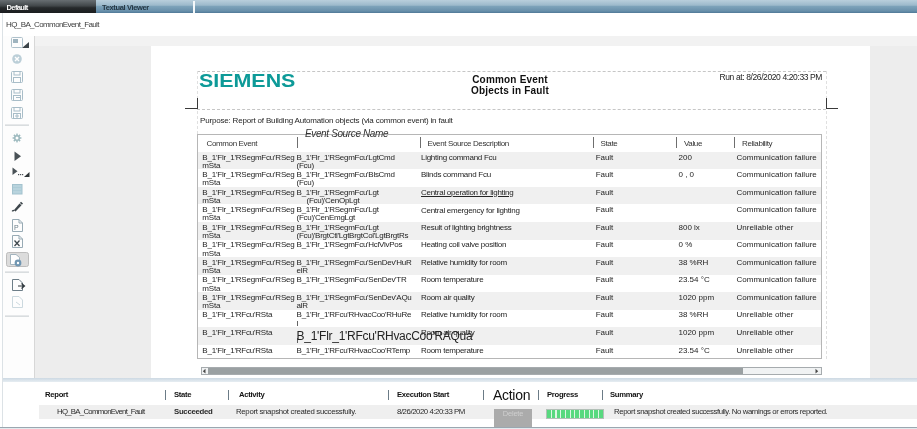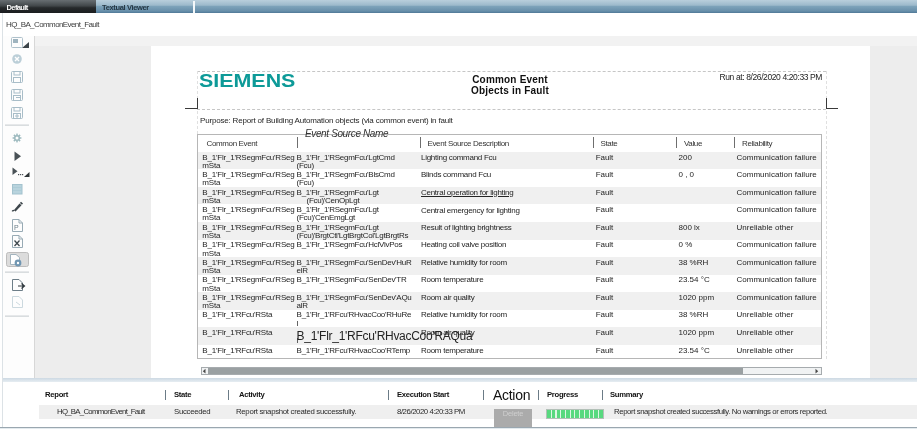--- a/index.html
+++ b/index.html
@@ -218,19 +218,19 @@
 <div class="ab" style="left:547px;top:390.9px;font-size:7.7px;line-height:8.7px;font-weight:bold;color:#111;letter-spacing:-0.29px;white-space:pre;">Progress</div>
 <div class="ab" style="left:610px;top:390.9px;font-size:7.7px;line-height:8.7px;font-weight:bold;color:#111;letter-spacing:-0.29px;white-space:pre;">Summary</div>
 <div class="ab" style="left:165px;top:390px;width:1px;height:9.5px;background:#6b7b86;"></div>
 <div class="ab" style="left:228px;top:390px;width:1px;height:9.5px;background:#6b7b86;"></div>
 <div class="ab" style="left:388px;top:390px;width:1px;height:9.5px;background:#6b7b86;"></div>
 <div class="ab" style="left:483px;top:390px;width:1px;height:9.5px;background:#6b7b86;"></div>
 <div class="ab" style="left:538px;top:390px;width:1px;height:9.5px;background:#6b7b86;"></div>
 <div class="ab" style="left:601.5px;top:390px;width:1px;height:9.5px;background:#6b7b86;"></div>
 <div class="ab" style="left:39px;top:404.6px;width:878px;height:14.1px;background:#efefef;"></div>
 <div class="ab" style="left:57px;top:408.35px;font-size:7.8px;line-height:8.8px;color:#2a2a2a;letter-spacing:-0.72px;white-space:pre;">HQ_BA_CommonEvent_Fault</div>
-<div class="ab" style="left:174px;top:408.35px;font-size:7.8px;line-height:8.8px;color:#2a2a2a;letter-spacing:-0.3px;white-space:pre;">Succeeded</div>
+<div class="ab" style="left:174px;top:408.35px;font-size:7.8px;line-height:8.8px;color:#2a2a2a;letter-spacing:-0.3px;white-space:pre;font-weight:bold;">Succeeded</div>
 <div class="ab" style="left:236px;top:408.35px;font-size:7.8px;line-height:8.8px;color:#2a2a2a;letter-spacing:-0.3px;white-space:pre;">Report snapshot created successfully.</div>
 <div class="ab" style="left:397px;top:408.35px;font-size:7.8px;line-height:8.8px;color:#2a2a2a;letter-spacing:-0.44px;white-space:pre;">8/26/2020 4:20:33 PM</div>
 <div class="ab" style="left:614px;top:408.35px;font-size:7.8px;line-height:8.8px;color:#2a2a2a;letter-spacing:-0.41px;white-space:pre;">Report snapshot created successfully. No warnings or errors reported.</div>
 <div class="ab" style="left:494px;top:409px;width:38px;height:28px;background:#ababab;color:#cfcfcf;font-size:7.5px;line-height:10px;text-align:center;letter-spacing:-0.2px;">Delete</div>
 <div class="ab" style="left:546px;top:409px;width:57.5px;height:9.5px;box-sizing:border-box;border:1px solid #b2c0b7;background:repeating-linear-gradient(90deg,#58d97f 0px,#58d97f 3.7px,#ddf6e4 3.7px,#ddf6e4 4.75px);"></div>
 <div class="ab" style="left:0;top:427px;width:917px;height:1px;background:#9aa7b0;"></div>
 <div class="ab" style="left:0;top:428px;width:917px;height:1px;background:#e3eaee;"></div>
 </body></html>

